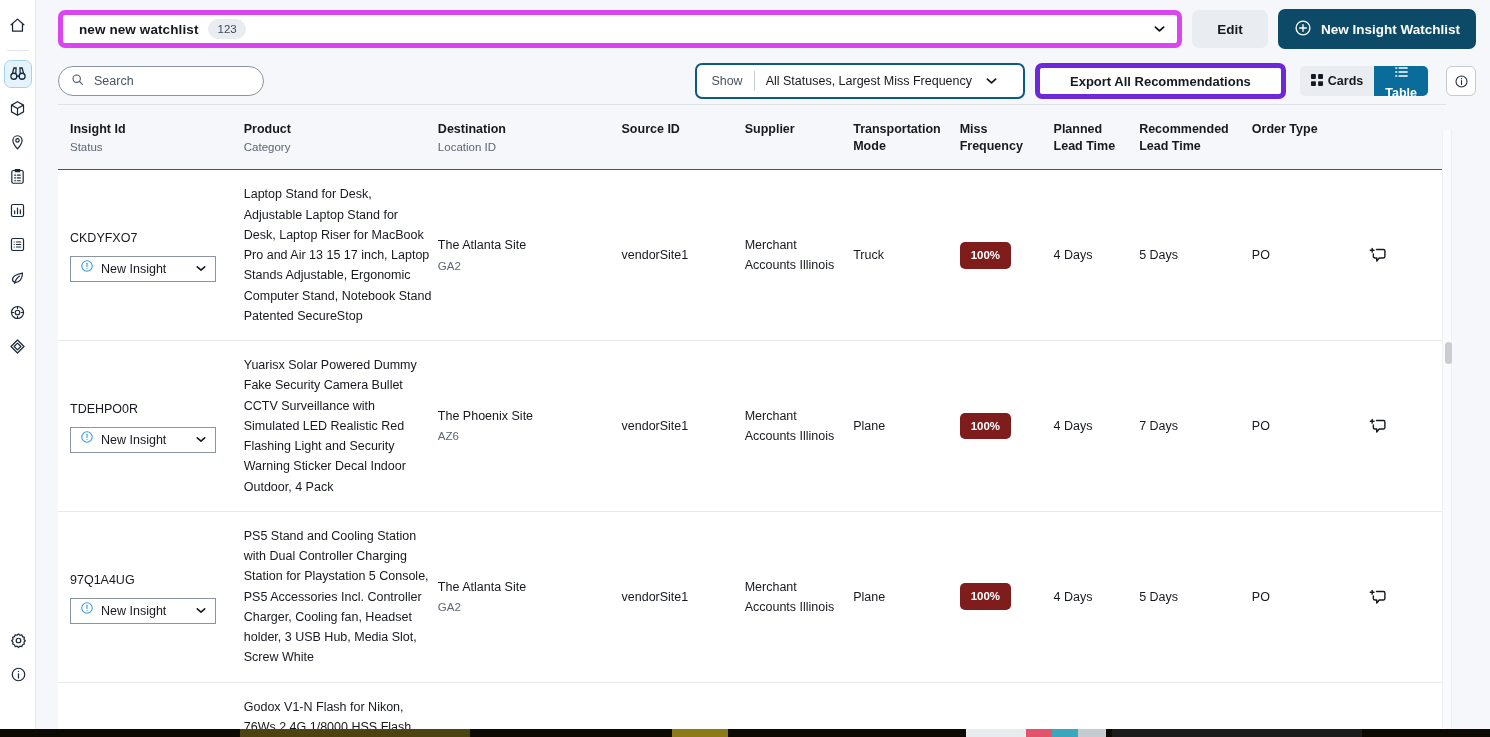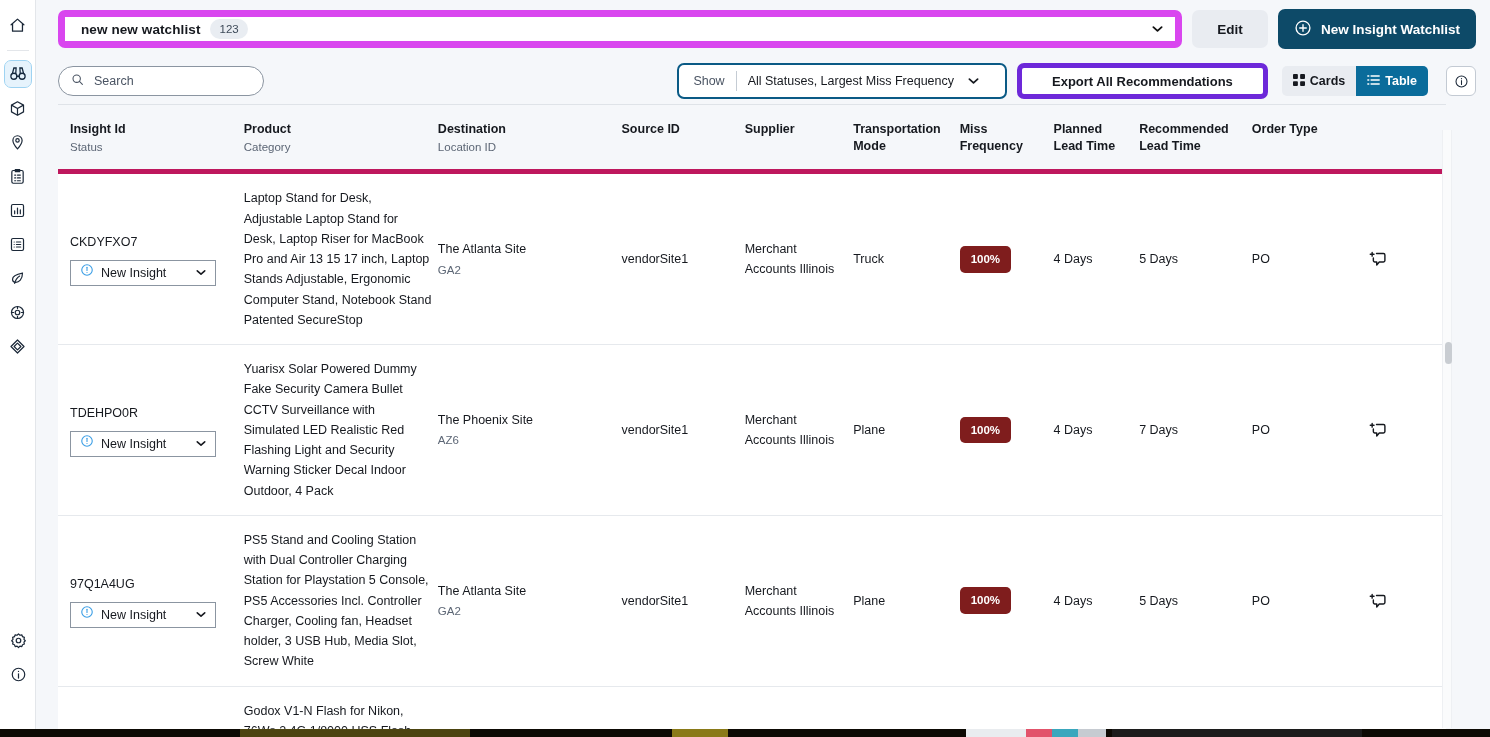--- a/index.html
+++ b/index.html
@@ -51,21 +51,21 @@
     height: 58px; flex: 0 0 58px;
     display: flex; align-items: center;
     padding: 0 14px 0 22px;
     gap: 10px;
     background: #f5f7fa;
   }
   .watchlist-select {
     flex: 1 1 auto;
     height: 38px;
     background: #ffffff;
-    border: 7px solid #d946ef;
+    border: 5px solid #d946ef;
     border-radius: 7px;
     display: flex; align-items: center;
     padding: 0 12px 0 16px;
     cursor: pointer;
     position: relative;
   }
   .watchlist-name { font-size: 13.5px; font-weight: bold; color:#16191f; letter-spacing:.1px; }
   .watchlist-count {
     margin-left: 10px;
     background: #e9edf2; color: #3d4a58;
@@ -124,21 +124,21 @@
     font-size: 13px; font-weight: bold; color: #16191f;
     padding: 0 30px; cursor:pointer; font-family: inherit;
   }
   .viewtoggle { display:flex; height: 30px; border-radius: 5px; overflow:hidden; margin-left: 4px;}
   .vt-btn {
     display:flex; align-items:center; gap:5px;
     padding: 0 11px; font-size: 12.5px; font-weight:bold;
     background: #e9ecf1; color:#16191f; cursor:pointer; border:none;
     font-family: inherit;
   }
-  .vt-btn.active { background:#0a6c9b; color:#fff; }
+  .vt-btn.active { background:#0a6c9b; color:#fff;flex-direction:column; }
   .btn-help {
     width: 30px; height: 30px; margin-left: 8px;
     background:#fff; border:1px solid #c3cad3; border-radius: 6px;
     display:flex; align-items:center; justify-content:center; cursor:pointer;
   }
 
   
   .table-wrap {
     margin: 0 44px 0 22px;
     background: #fff;
@@ -147,21 +147,21 @@
     overflow: hidden;
     position: relative;
   }
   table.grid { width: 100%; border-collapse: collapse; table-layout: fixed; }
   table.grid thead th {
     background:#f5f7fa;
     text-align:left;
     font-size: 12.5px; font-weight: bold; color:#16191f;
     padding: 16px 6px 14px 0;
     vertical-align: top;
-    border-bottom: 5px solid #be185d;
+    border-bottom: 1px solid #be185d;
     line-height: 1.35;
   }
   th .sub { display:block; font-weight: normal; font-size: 11.5px; color:#5c6675; margin-top:2px; }
   table.grid tbody td {
     font-size: 12.5px; color:#16191f;
     padding: 14px 6px 14px 0;
     vertical-align: middle;
     border-bottom: 1px solid #e6e9ed;
     line-height: 1.62;
   }

